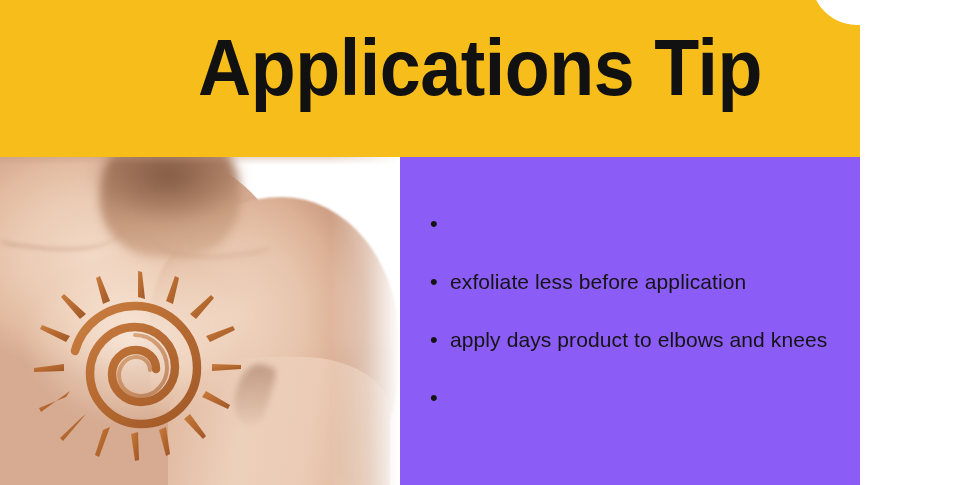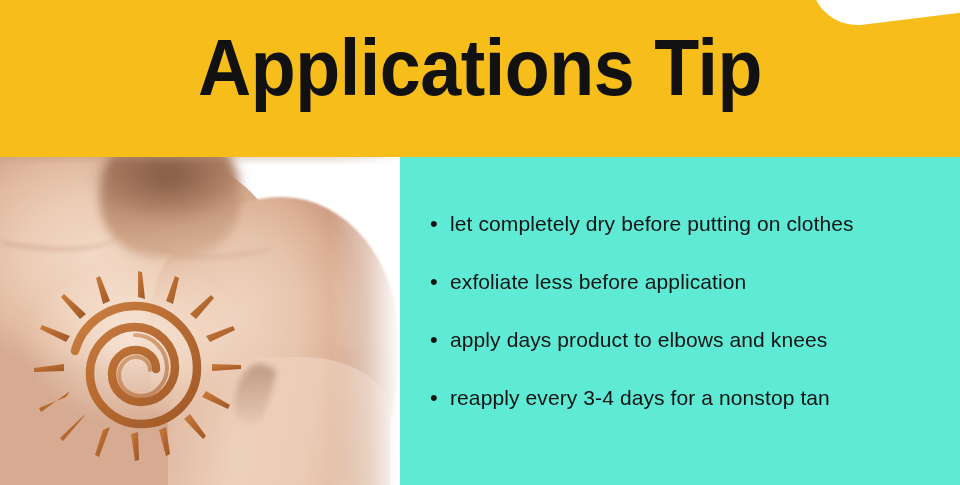--- a/index.html
+++ b/index.html
@@ -6,24 +6,24 @@
   html, body {
     margin: 0;
     padding: 0;
     background: #ffffff;
   }
   body {
     font-family: "Liberation Sans", "DejaVu Sans", sans-serif;
   }
   .page {
     position: relative;
-    width: 960px;
+    width: 860px;
     height: 485px;
     overflow: hidden;
-    background: #5eead4;
+    background: #8b5cf6;
   }
 
   
   .banner {
     position: absolute;
     left: 0; top: 0;
     width: 960px;
     height: 157px;
     background: #F7BE1B;
     overflow: hidden;
@@ -320,29 +320,27 @@
       </svg>
     </div>
 
     <div class="photo-fade-top"></div>
     <div class="photo-fade-r"></div>
   </div>
 
   <ul class="tips" style="list-style:none;margin:0;padding:0;">
     <li class="tip">
       <span class="tip-bullet">•</span>
-      <span class="tip-text">let completely dry before putting on clothes</span>
     </li>
     <li class="tip">
       <span class="tip-bullet">•</span>
       <span class="tip-text">exfoliate less before application</span>
     </li>
     <li class="tip">
       <span class="tip-bullet">•</span>
       <span class="tip-text">apply days product to elbows and knees</span>
     </li>
     <li class="tip">
       <span class="tip-bullet">•</span>
-      <span class="tip-text">reapply every 3-4 days for a nonstop tan</span>
     </li>
   </ul>
 
 </div>
 
 </body></html>

